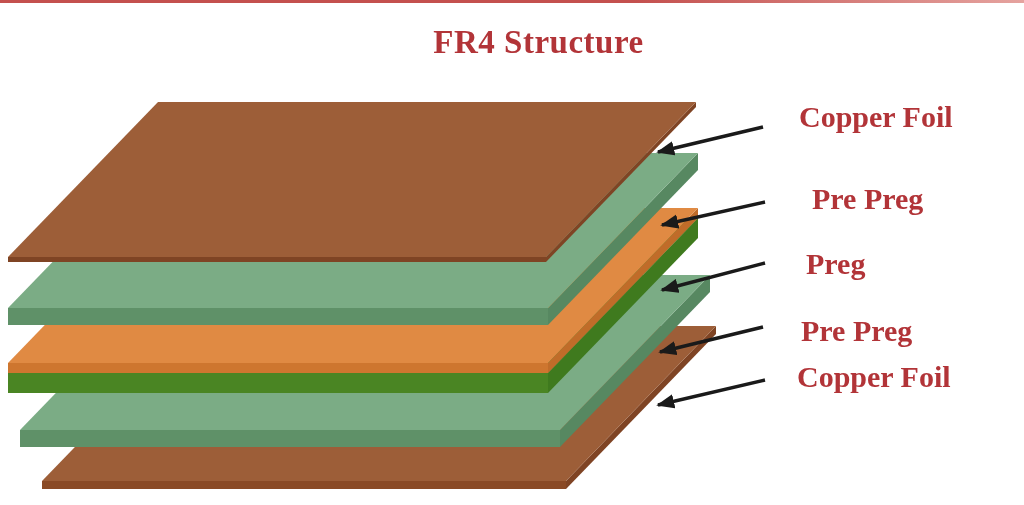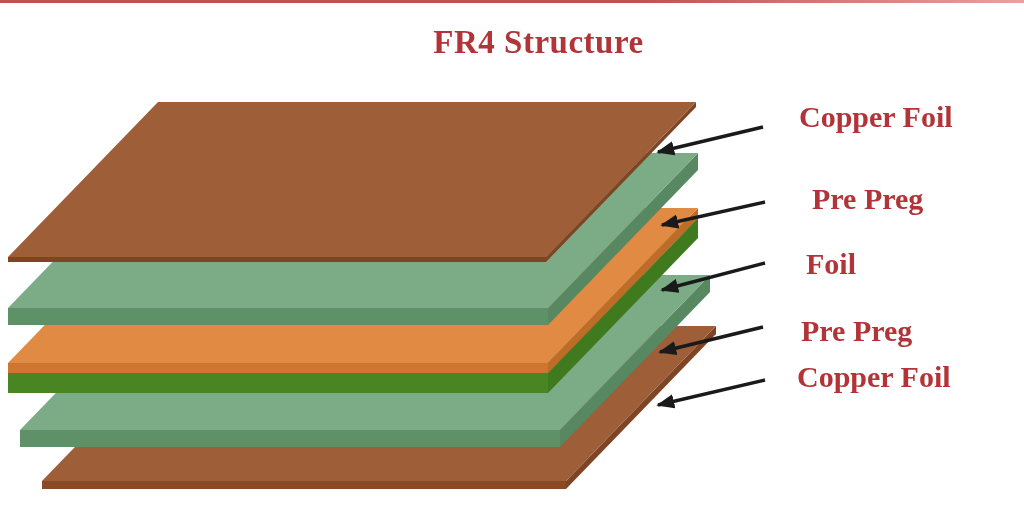--- a/index.html
+++ b/index.html
@@ -111,17 +111,17 @@
 
     <line x1="763" y1="127" x2="658" y2="152" stroke-width="3.4" marker-end="url(#arrowhead)" stroke="#1A1A1A"></line>
     <line x1="765" y1="202" x2="662" y2="225" stroke-width="3.4" marker-end="url(#arrowhead)" stroke="#1A1A1A"></line>
     <line x1="765" y1="263" x2="662" y2="290" stroke-width="3.4" marker-end="url(#arrowhead)" stroke="#1A1A1A"></line>
     <line x1="763" y1="327" x2="660" y2="352" stroke-width="3.4" marker-end="url(#arrowhead)" stroke="#1A1A1A"></line>
     <line x1="765" y1="380" x2="658" y2="405" stroke-width="3.4" marker-end="url(#arrowhead)" stroke="#1A1A1A"></line>
   </svg>
 
   <div class="ann ann1">Copper Foil</div>
   <div class="ann ann2">Pre Preg</div>
-  <div class="ann ann3">Foil</div>
+  <div class="ann ann3">Preg</div>
   <div class="ann ann4">Pre Preg</div>
   <div class="ann ann5">Copper Foil</div>
 
 </div>
 
 </body></html>

